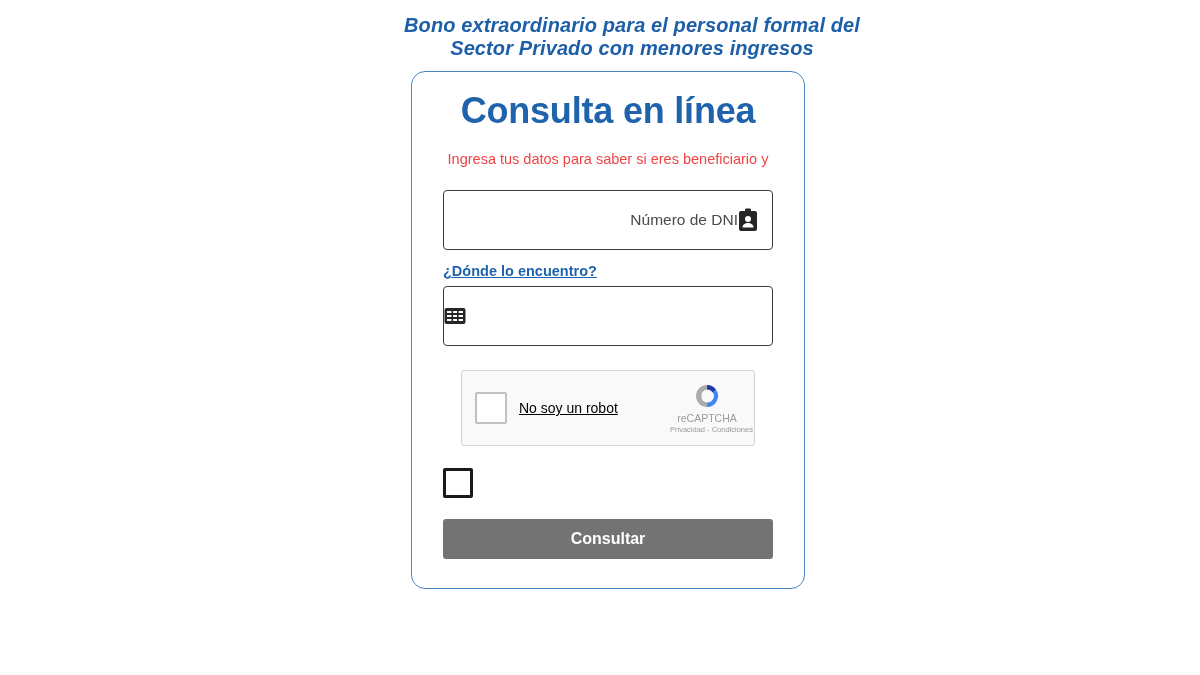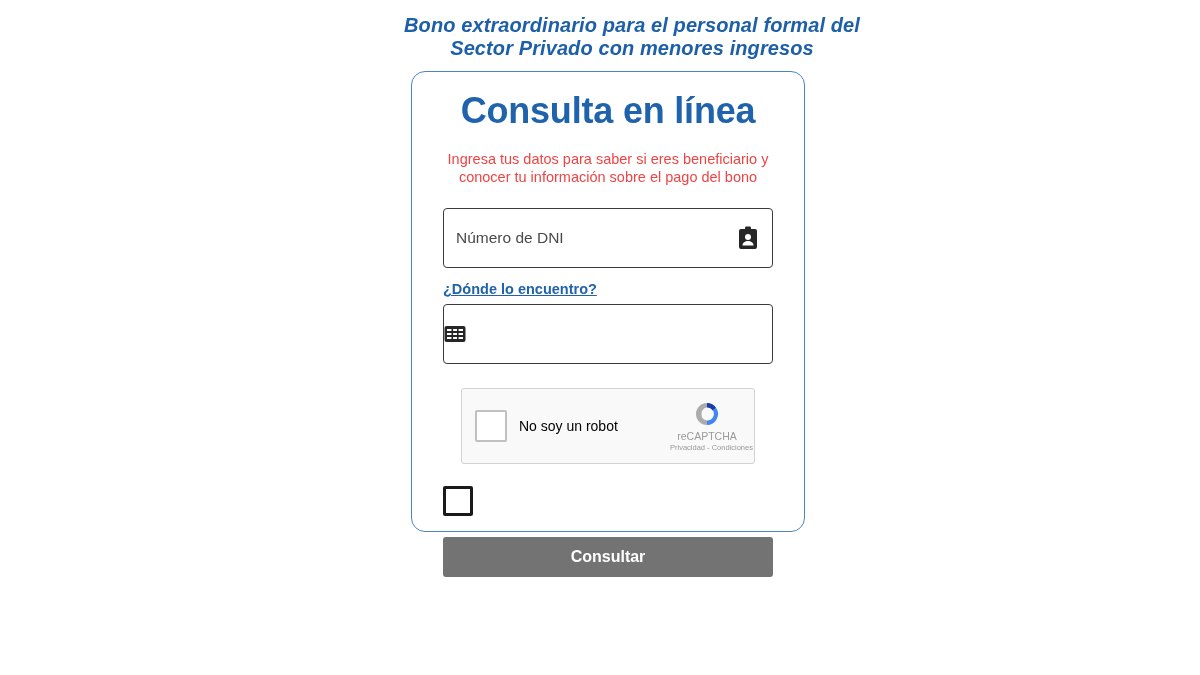--- a/index.html
+++ b/index.html
@@ -37,21 +37,21 @@
     margin-left: 32px;
   }
   .banner span { display: block; }
 
   
   .card {
     position: absolute;
     left: 411px;
     top: 71px;
     width: 394px;
-    height: 461px;
+    height: 518px;
     box-sizing: border-box;
     border: 1.5px solid #4a86c5;
     border-radius: 14px;
     background: #ffffff;
   }
 
   .card-title {
     margin-top: 18px;
     text-align: center;
     font-size: 36px;
@@ -75,21 +75,21 @@
     margin: 0 auto;
     width: 330px;
     height: 60px;
     box-sizing: border-box;
     border: 1.5px solid #3b3b3b;
     border-radius: 4px;
     background: #ffffff;
     display: flex;
     align-items: center;
   }
-  .field.first { margin-top: 22px; }
+  .field.first { margin-top: 22px; text-align: right; }
   .field .ph {
     padding-left: 12px;
     font-size: 15.5px;
     color: #4a4a4a;
     flex: 1;
   }
   .field .f-icon {
     margin-right: 14px;
     display: flex;
     align-items: center;
@@ -127,20 +127,21 @@
     height: 28px;
     margin-left: 13px;
     background: #ffffff;
     border: 2px solid #c0c0c0;
     border-radius: 2px;
   }
   .rc-label {
     margin-left: 12px;
     font-size: 14px;
     color: #000000;
+    text-decoration: underline;
   }
   .rc-logo {
     position: absolute;
     right: 10px;
     top: 10px;
     text-align: center;
     width: 74px;
   }
   .rc-logo .mark {
     margin: 0 auto;
@@ -226,21 +227,20 @@
     <span>Bono extraordinario para el personal formal del</span>
     <span>Sector Privado con menores ingresos</span>
   </div>
 
   <div class="card">
 
     <div class="card-title">Consulta en línea</div>
 
     <div class="card-sub">
       <div>Ingresa tus datos para saber si eres beneficiario y</div>
-      <div>conocer tu información sobre el pago del bono</div>
     </div>
 
     <div class="field first">
       <div class="ph">Número de DNI</div>
       <div class="f-icon">
         <svg width="20" height="24" viewBox="0 0 20 24" aria-hidden="true">
           <rect x="1" y="3" width="18" height="20" rx="2" fill="#262626"></rect>
           <rect x="7" y="0.5" width="6" height="4" rx="1.2" fill="#262626"></rect>
           <circle cx="10" cy="11" r="3" fill="#ffffff"></circle>
           <path d="M4.5 19.5c0-3 2.6-4.6 5.5-4.6s5.5 1.6 5.5 4.6z" fill="#ffffff"></path>

